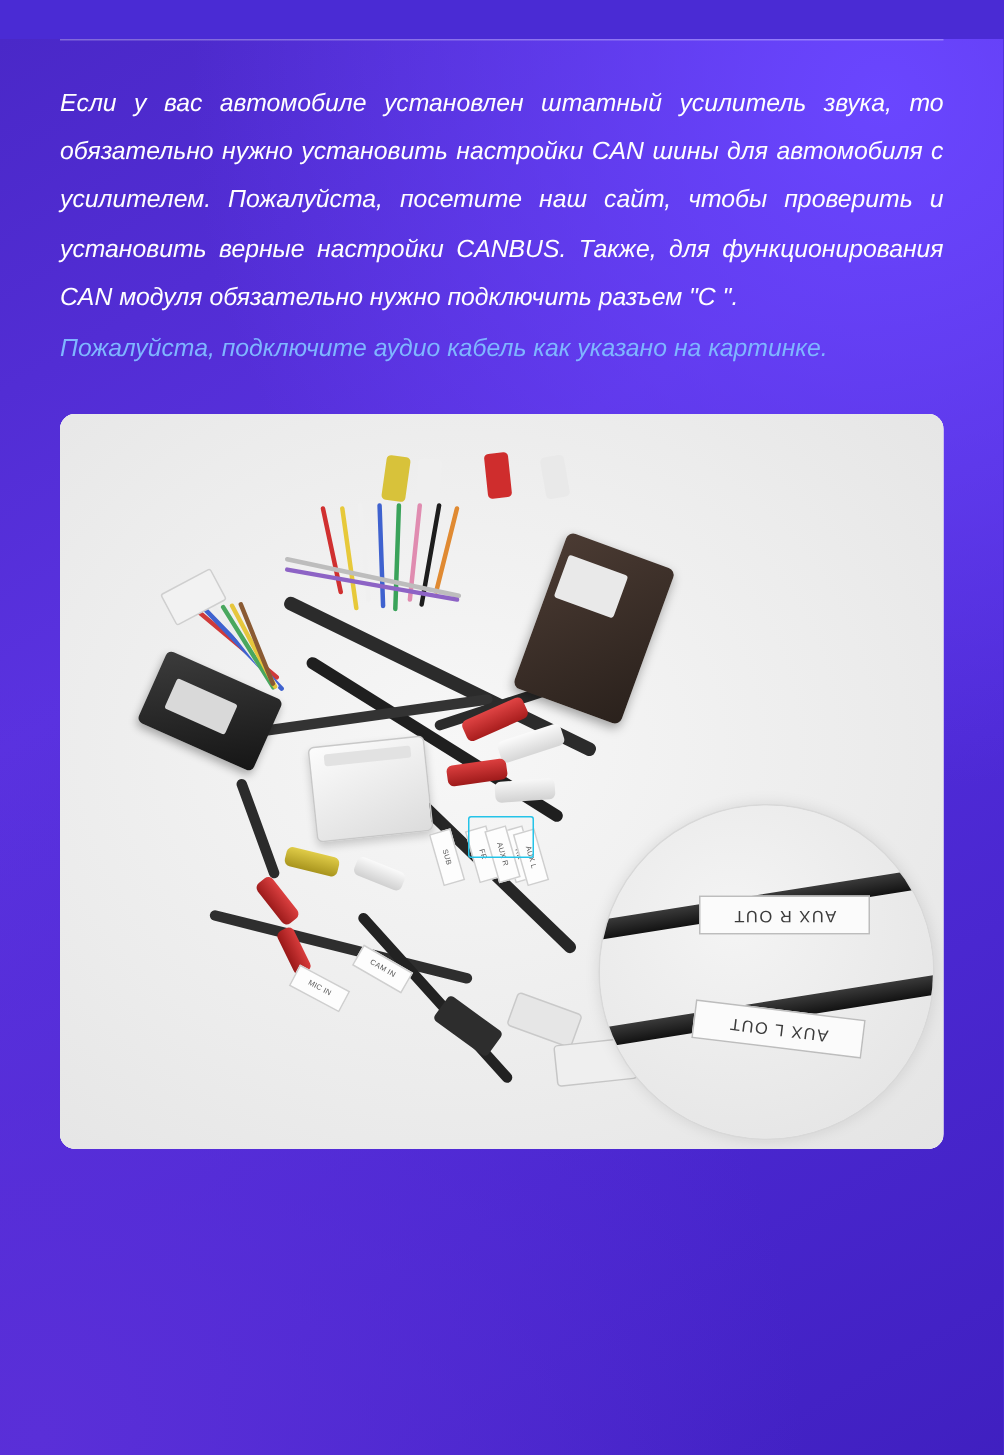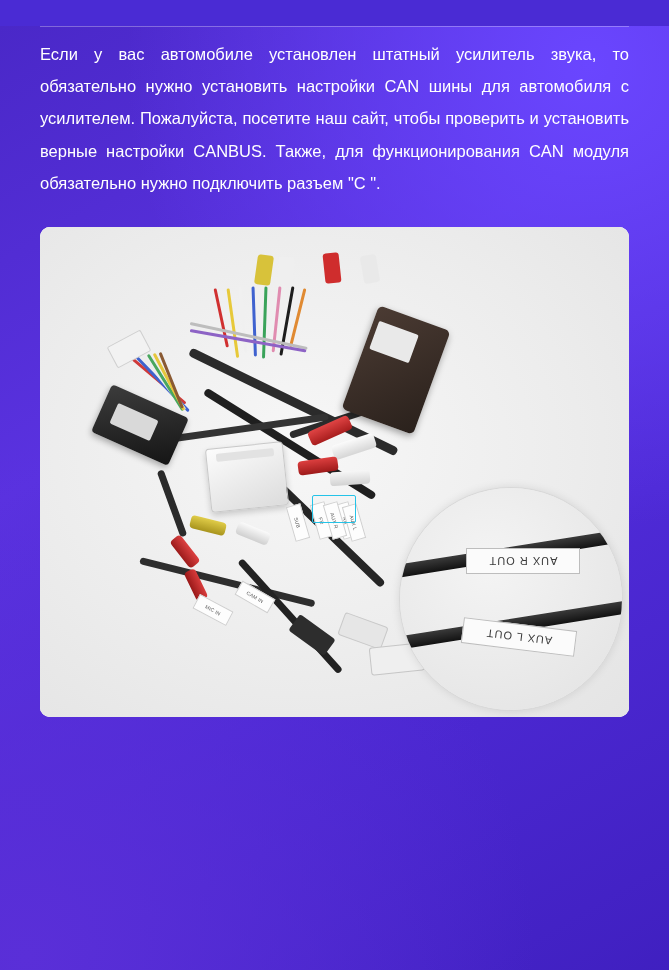--- a/index.html
+++ b/index.html
@@ -43,26 +43,27 @@
     height: 40px;
     flex: 0 0 auto;
     margin-right: 8px;
   }
   .divider {
     margin-top: 26px;
     height: 1px;
     background: rgba(255,255,255,0.30);
   }
   .body-text {
-    margin-top: 11px;
+    margin-top: 26px;
     color: #ffffff;
     font-size: 16.5px;
     line-height: 1.95;
     text-align: justify;
     text-justify: inter-word;
+    font-style: italic;
   }
   .body-text .accent {
     color: #7fb6ff;
     display: block;
     margin-top: 2px;
   }
   .figure {
     margin-top: 28px;
     background: #ffffff;
     border-radius: 10px;
@@ -132,20 +133,21 @@
 </head>
 <body>
 
 <div class="page">
 
 
   <div class="divider"></div>
 
   <div class="body-text">
     <span>Если у вас автомобиле установлен штатный усилитель звука, то обязательно нужно установить настройки CAN шины для автомобиля с усилителем. Пожалуйста, посетите наш сайт, чтобы проверить и установить верные настройки CANBUS. Также, для функционирования CAN модуля обязательно нужно подключить разъем "C ".</span>
+    <span class="accent">Пожалуйста, подключите аудио кабель как указано на картинке.</span>
   </div>
 
   <div class="figure">
     <div class="photo">
 
       <div style="position:absolute;left:0;top:0;width:589px;height:490px;background:
            radial-gradient(ellipse at 45% 45%, #f7f7f7 0%, #ececec 60%, #e4e4e4 100%);"></div>
 
       <div class="wire" style="left:150px;top:120px;width:230px;height:9px;background:#2b2b2b;transform:rotate(26deg);"></div>
       <div class="wire" style="left:165px;top:160px;width:200px;height:8px;background:#1f1f1f;transform:rotate(32deg);"></div>

